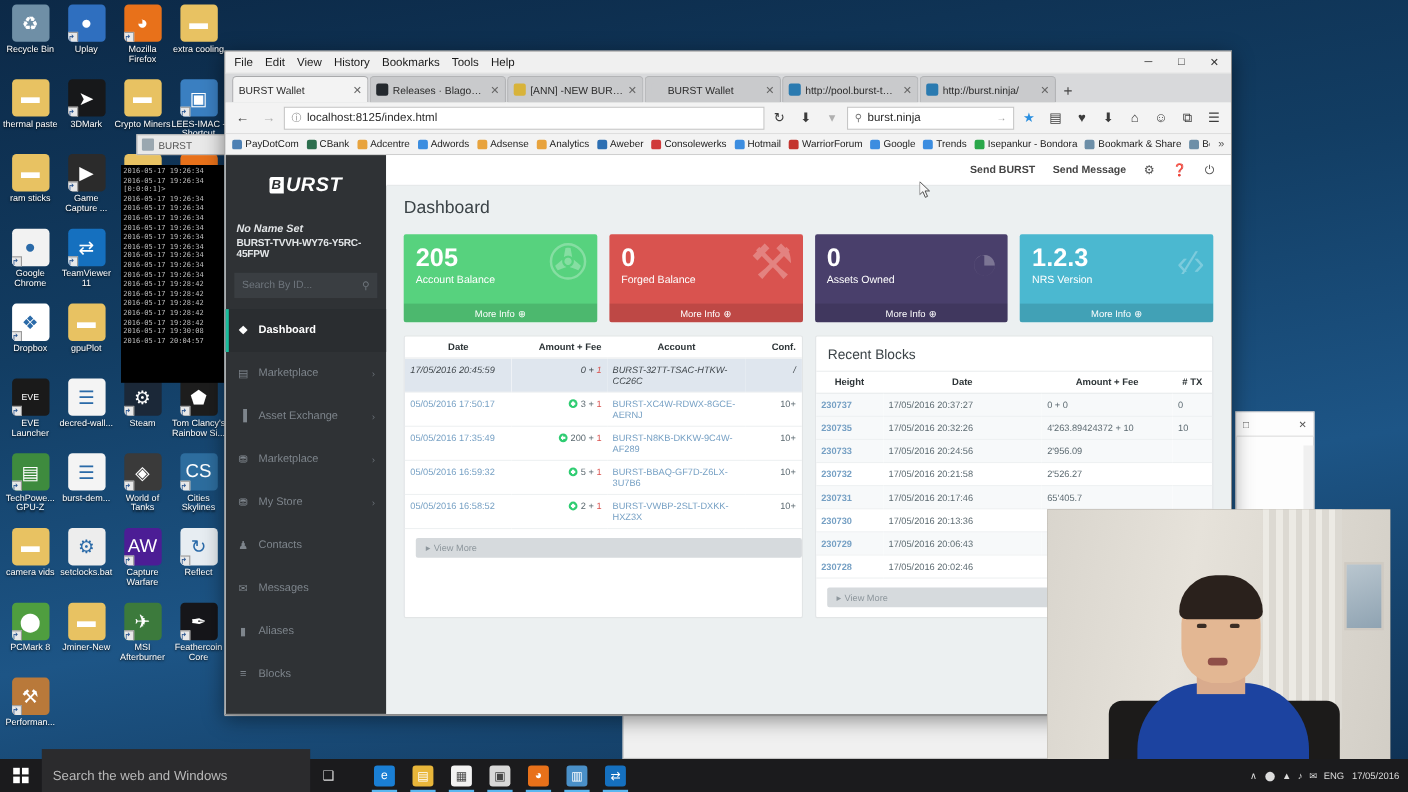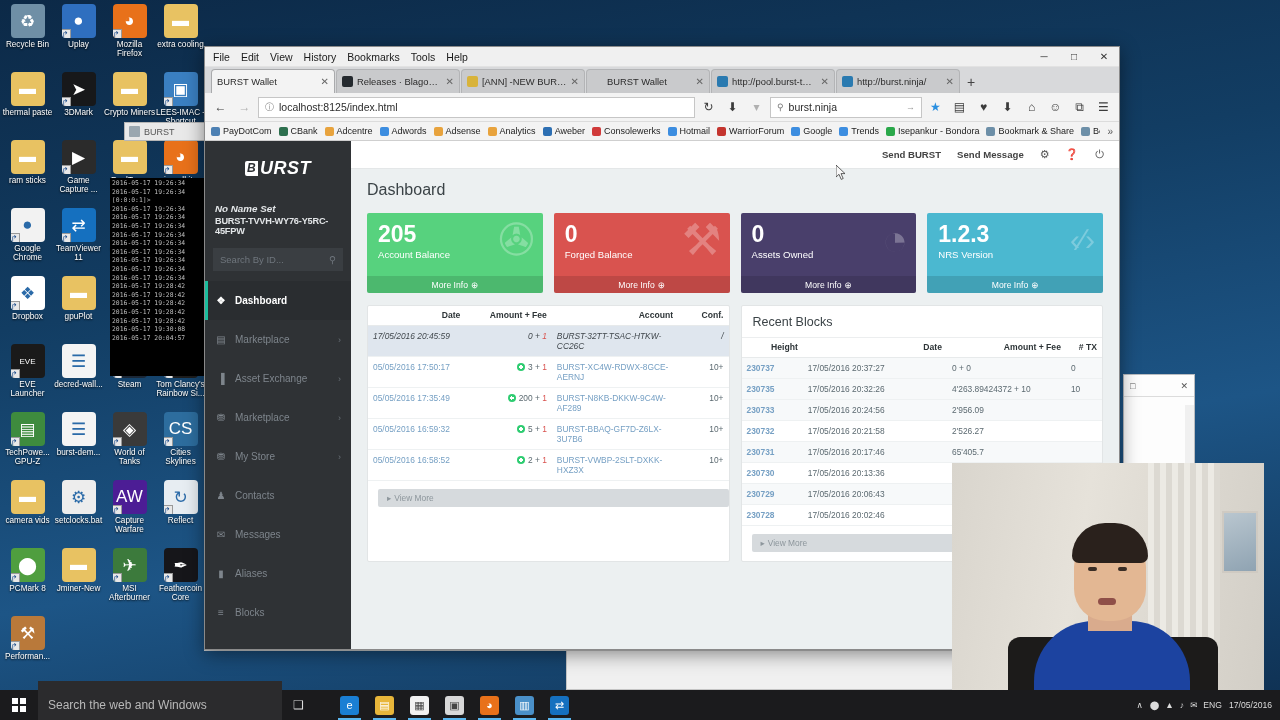--- a/index.html
+++ b/index.html
@@ -192,21 +192,21 @@
   .panel {
     flex: 1; background: #fff; border: 1px solid #e2e5e6; border-radius: 2px;
     display: flex; flex-direction: column; min-width: 0;
   }
   .panel h3 {
     font-size: 12.5px; font-weight: normal; color: #3b4347;
     padding: 9px 11px 8px; border-bottom: 1px solid #eceeef;
   }
   table { width: 100%; border-collapse: collapse; table-layout: fixed; }
   th {
-    font-size: 8.6px; color: #2d3437; text-align: right; font-weight: bold;
+    font-size: 8.6px; color: #2d3437; text-align: center; font-weight: bold;
     padding: 4px 5px 5px; border-bottom: 1px solid #e7eaeb; vertical-align: bottom;
   }
   td {
     font-size: 8.4px; padding: 5px 5px; border-bottom: 1px solid #eef1f2;
     vertical-align: top; color: #5c6a71; overflow: hidden;
   }
   tr.hl td { background: #dfe6ee; font-style: italic; color: #41484d; }
   td.link, .link { color: #76a0c4; }
   .dot { display:inline-block; width: 8px; height: 8px; border-radius: 50%;
     margin-right: 3px; vertical-align: -1px; position: relative; }
@@ -444,21 +444,21 @@
     <div class="desk-icon">
       <div class="glyph" style="background: rgb(22, 22, 26); color: rgb(255, 255, 255); font-size: 17px;">✒<span class="shortcut">↱</span></div>
       <div class="lbl">Feathercoin Core</div>
     </div>
     <div class="desk-icon">
       <div class="glyph" style="background: rgb(185, 121, 58); color: rgb(255, 255, 255); font-size: 17px;">⚒<span class="shortcut">↱</span></div>
       <div class="lbl">Performan...</div>
     </div>
   </div>
 
-<div id="console-window" style="white-space: pre; margin-top: 28px;">2016-05-17 19:26:34
+<div id="console-window" style="white-space: pre;">2016-05-17 19:26:34
 2016-05-17 19:26:34
 [0:0:0:1]&gt;
 2016-05-17 19:26:34
 2016-05-17 19:26:34
 2016-05-17 19:26:34
 2016-05-17 19:26:34
 2016-05-17 19:26:34
 2016-05-17 19:26:34
 2016-05-17 19:26:34
 2016-05-17 19:26:34

